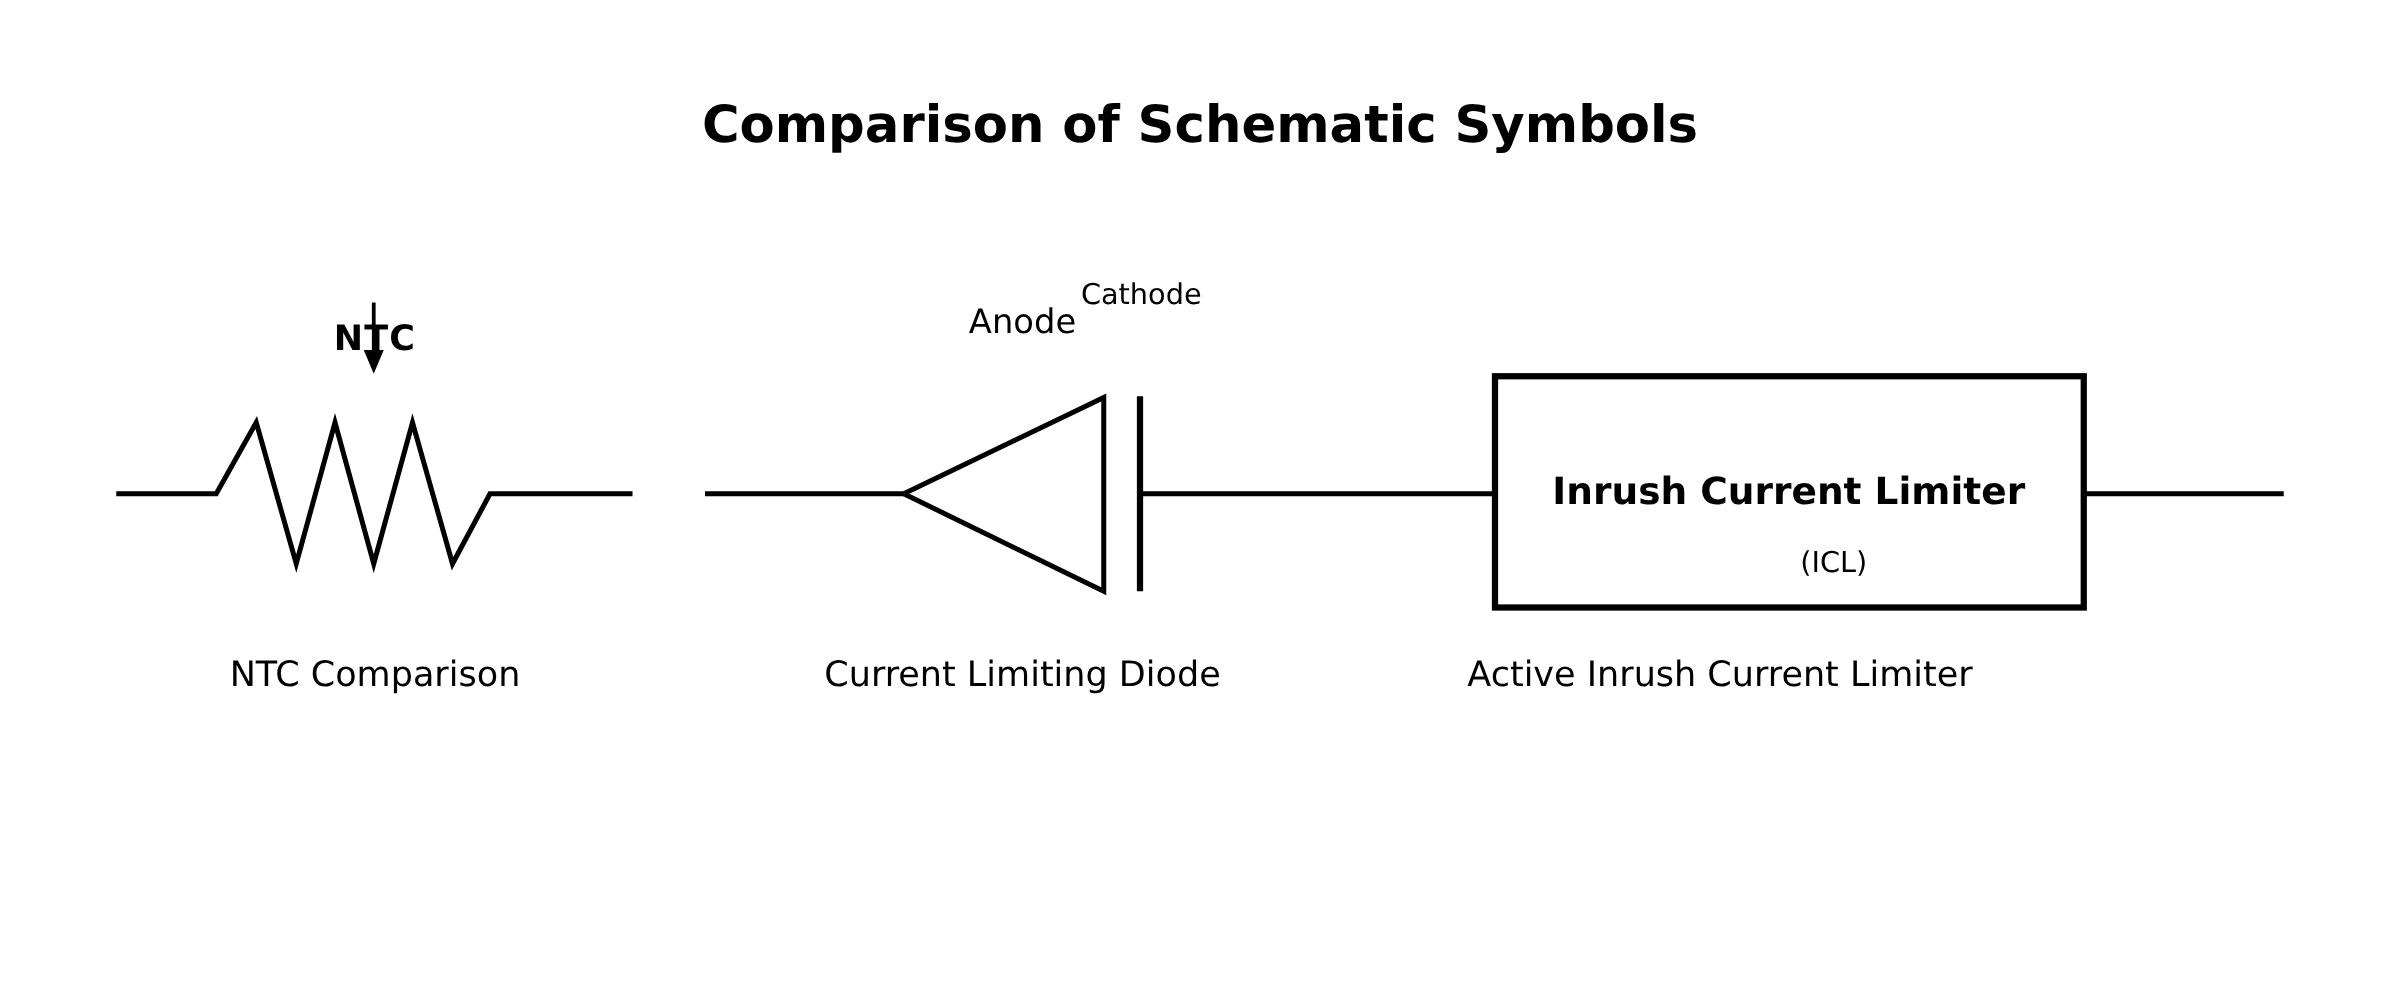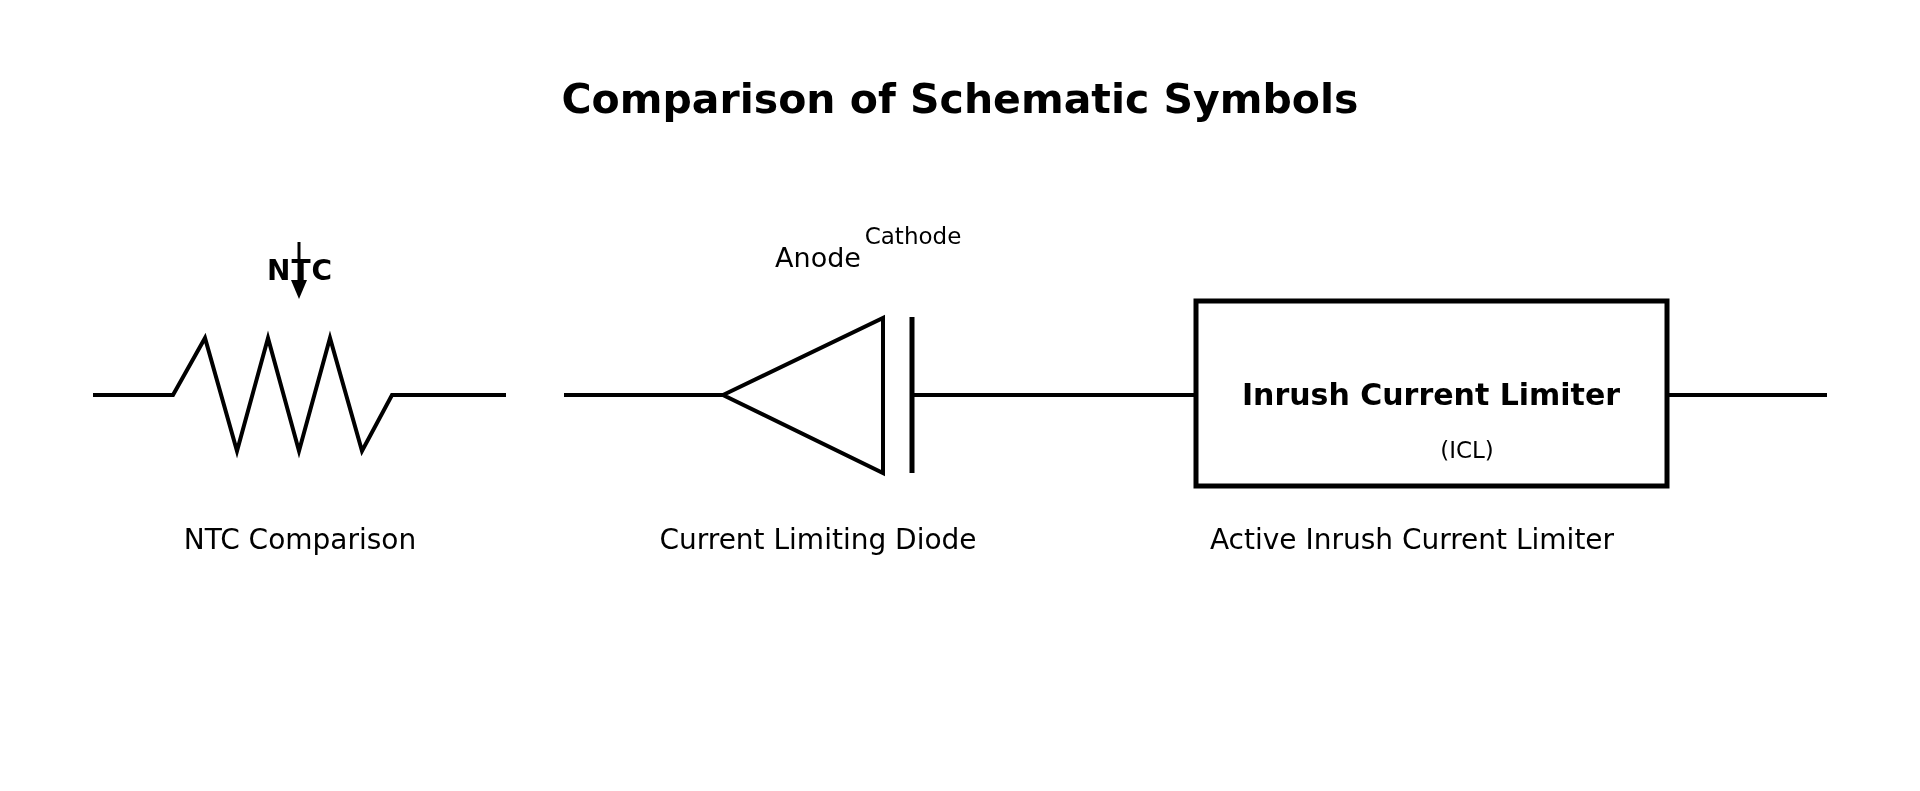--- a/index.html
+++ b/index.html
@@ -43,21 +43,21 @@
     font-size: 28px;
     font-weight: bold;
     letter-spacing: 1px;
   }
   .symbol-label {
     top: 540px;
     font-size: 28px;
   }
   .ntc-label      { left: 300px; }
   .diode-label    { left: 818px; }
-  .icl-label      { left: 1412px; }
+  .icl-label      { left: 1376px; }
   .anode-label    { left: 818px; top: 237px; font-size: 27px; margin-top: 21px; }
   .cathode-label  { left: 913px; top: 237px; font-size: 23px; }
   .icl-box-title {
     left: 1431px;
     top: 394px;
     font-size: 30px;
     font-weight: bold;
   }
   .icl-box-subtitle {
     left: 1431px;

